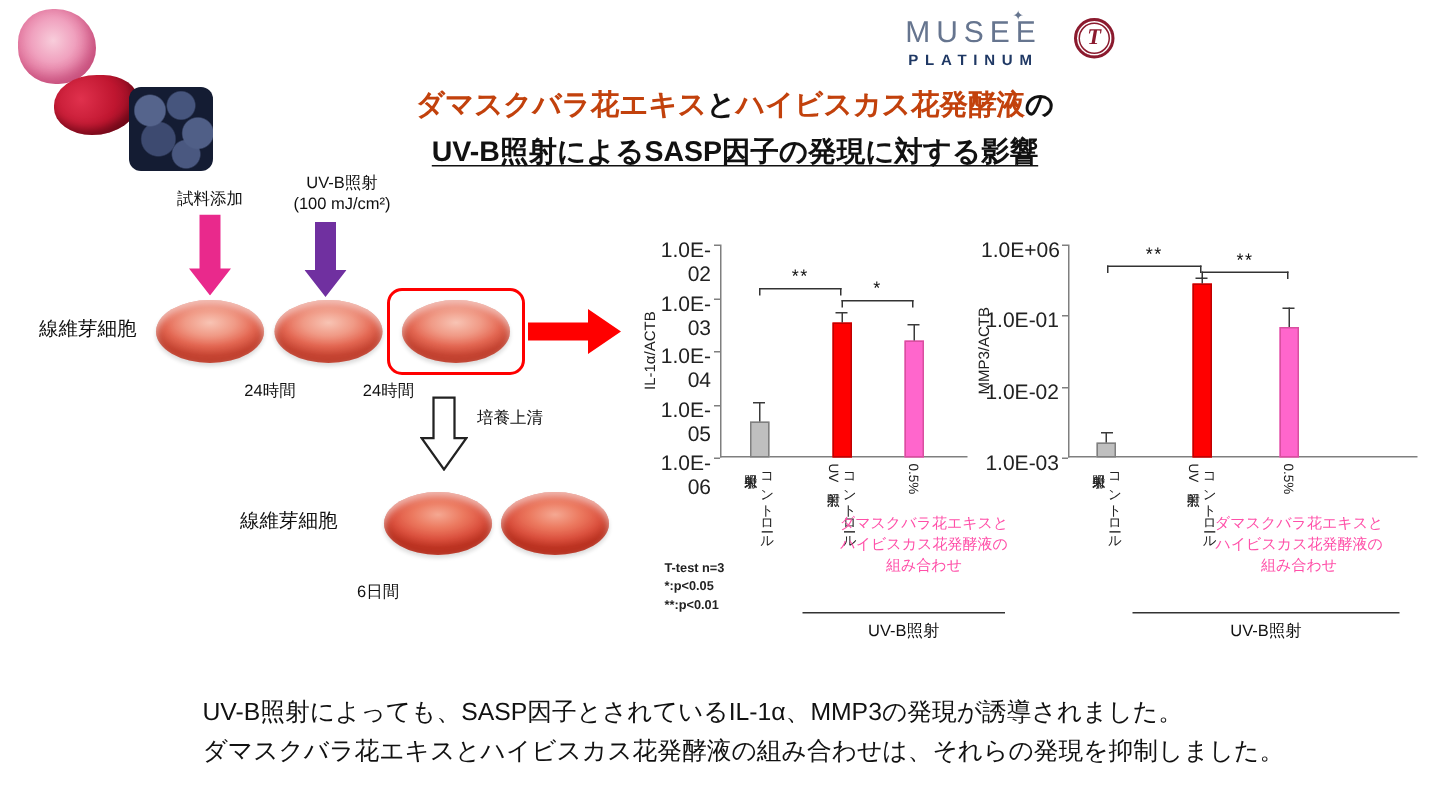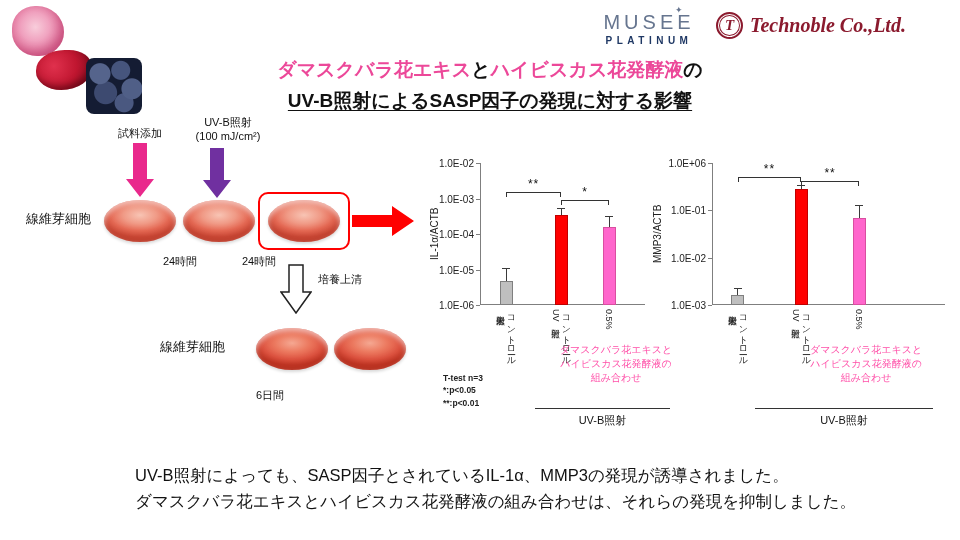--- a/index.html
+++ b/index.html
@@ -31,37 +31,37 @@
   .musee-star{position:absolute;top:-6px;right:12px;font-size:9px;color:#66758f;}
   .musee-sub{font-size:10px;letter-spacing:4.5px;color:#1f3864;font-weight:bold;margin-top:1px;}
   .technoble{position:absolute;left:716px;top:12px;display:flex;align-items:center;gap:7px;color:#8b1a2e;}
   .tn-mark{width:27px;height:27px;border:2px solid #8b1a2e;border-radius:50%;display:flex;align-items:center;justify-content:center;
     font-family:"Liberation Serif",serif;font-style:italic;font-size:15px;font-weight:bold;
     box-shadow:inset 0 0 0 1px #fff, inset 0 0 0 2px #8b1a2e;}
   .tn-text{font-family:"Liberation Serif",serif;font-style:italic;font-weight:bold;font-size:20px;white-space:nowrap;}
 
   
   .title{position:absolute;left:150px;top:57px;width:680px;text-align:center;font-weight:bold;font-size:19px;}
-  .title .red{color:#ec4899;}
+  .title .red{color:#c2410c;}
   .title-l2{margin-top:5px;text-decoration:underline;text-underline-offset:3px;}
 
   
   .lbl{position:absolute;font-size:11px;line-height:1.25;}
   .lbl-cell{font-size:13px;}
   .dish{position:absolute;width:72px;height:42px;border-radius:50%;
     background:radial-gradient(ellipse 58% 52% at 50% 36%, #f8c4b4 0%, #f09a86 40%, #e66a55 72%, #d44f3c 100%);
     box-shadow:inset 0 3px 5px rgba(255,255,255,.6), inset 0 -5px 9px rgba(140,30,15,.35), 0 2px 3px rgba(0,0,0,.15);}
   .dish.deep{background:radial-gradient(ellipse 58% 52% at 50% 36%, #f5a892 0%, #ec7a60 40%, #de5340 75%, #c93a28 100%);}
   .redbox{position:absolute;border:2.5px solid #ff0000;border-radius:10px;background:transparent;}
 
   
   .chart{position:absolute;font-size:9px;}
   .chart .ylabel{position:absolute;left:0;width:14px;display:flex;align-items:center;justify-content:center;
     writing-mode:vertical-rl;transform:rotate(180deg);font-size:10px;color:#222;}
-  .chart .tick{position:absolute;text-align:right;font-size:10px;color:#222;}
+  .chart .tick{position:absolute;text-align:right;font-size:14px;color:#222;}
   .chart .tickmark{position:absolute;width:4px;height:1px;background:#7f7f7f;}
   .chart .plot{position:absolute;border-left:1px solid #7f7f7f;border-bottom:1px solid #7f7f7f;}
   .chart .bar{position:absolute;}
   .chart .errline{position:absolute;width:1px;background:#3a3a3a;}
   .chart .errcap{position:absolute;width:8px;height:1px;background:#3a3a3a;}
   .chart .xlab{position:absolute;display:flex;gap:1px;transform:translateX(-50%);font-size:9px;line-height:1.1;color:#222;}
   .chart .xlab span{writing-mode:vertical-rl;}
   .chart .sigbr{position:absolute;height:5px;border-top:1px solid #333;border-left:1px solid #333;border-right:1px solid #333;}
   .chart .siglab{position:absolute;transform:translateX(-50%);font-size:12px;color:#111;letter-spacing:1px;}
   .chart .caption{position:absolute;transform:translateX(-50%);text-align:center;font-size:10px;line-height:1.4;color:#ff4fa8;}
@@ -82,21 +82,20 @@
 
   <div class="musee">
     <div class="musee-name-row">
       <span class="musee-star">✦</span>
       <span class="musee-name">MUSEE</span>
     </div>
     <div class="musee-sub">PLATINUM</div>
   </div>
   <div class="technoble">
     <span class="tn-mark">T</span>
-    <span class="tn-text">Technoble Co.,Ltd.</span>
   </div>
 
   <div class="title">
     <div class="title-l1"><span class="red">ダマスクバラ花エキス</span><span>と</span><span class="red">ハイビスカス花発酵液</span><span>の</span></div>
     <div class="title-l2">UV-B照射によるSASP因子の発現に対する影響</div>
   </div>
 
   <div class="lbl" style="left:90px;top:127px;width:100px;text-align:center;">試料添加</div>
   <div class="lbl" style="left:168px;top:116px;width:120px;text-align:center;">
     <div>UV-B照射</div>
@@ -125,21 +124,21 @@
   </svg>
 
   <svg class="abs" style="left:280px;top:264px;" width="32" height="50">
     <polygon points="9,1 23,1 23,28 31,28 16,49 1,28 9,28" fill="#ffffff" stroke="#222222" stroke-width="1.5"></polygon>
   </svg>
   <div class="lbl" style="left:318px;top:273px;">培養上清</div>
 
   <div class="lbl lbl-cell" style="left:160px;top:339px;">線維芽細胞</div>
   <div class="dish deep" style="left:256px;top:328px;"></div>
   <div class="dish deep" style="left:334px;top:328px;"></div>
-  <div class="lbl" style="left:238px;top:389px;width:64px;text-align:center;">6日間</div>
+  <div class="lbl" style="left:238px;top:389px;width:64px;text-align:left;">6日間</div>
 
   <div class="chart" style="left: 427px; top: 150px; width: 250px; height: 290px;">
       <div class="ylabel" style="top: 13px; height: 142px;">IL-1α/ACTB</div>
       <div class="tick" style="left: -1px; width: 48px; top: 8px;">1.0E-02</div>
       <div class="tickmark" style="left: 49px; top: 13px;"></div>
       <div class="tick" style="left: -1px; width: 48px; top: 43.5px;">1.0E-03</div>
       <div class="tickmark" style="left: 49px; top: 48.5px;"></div>
       <div class="tick" style="left: -1px; width: 48px; top: 79px;">1.0E-04</div>
       <div class="tickmark" style="left: 49px; top: 84px;"></div>
       <div class="tick" style="left: -1px; width: 48px; top: 114.5px;">1.0E-05</div>

